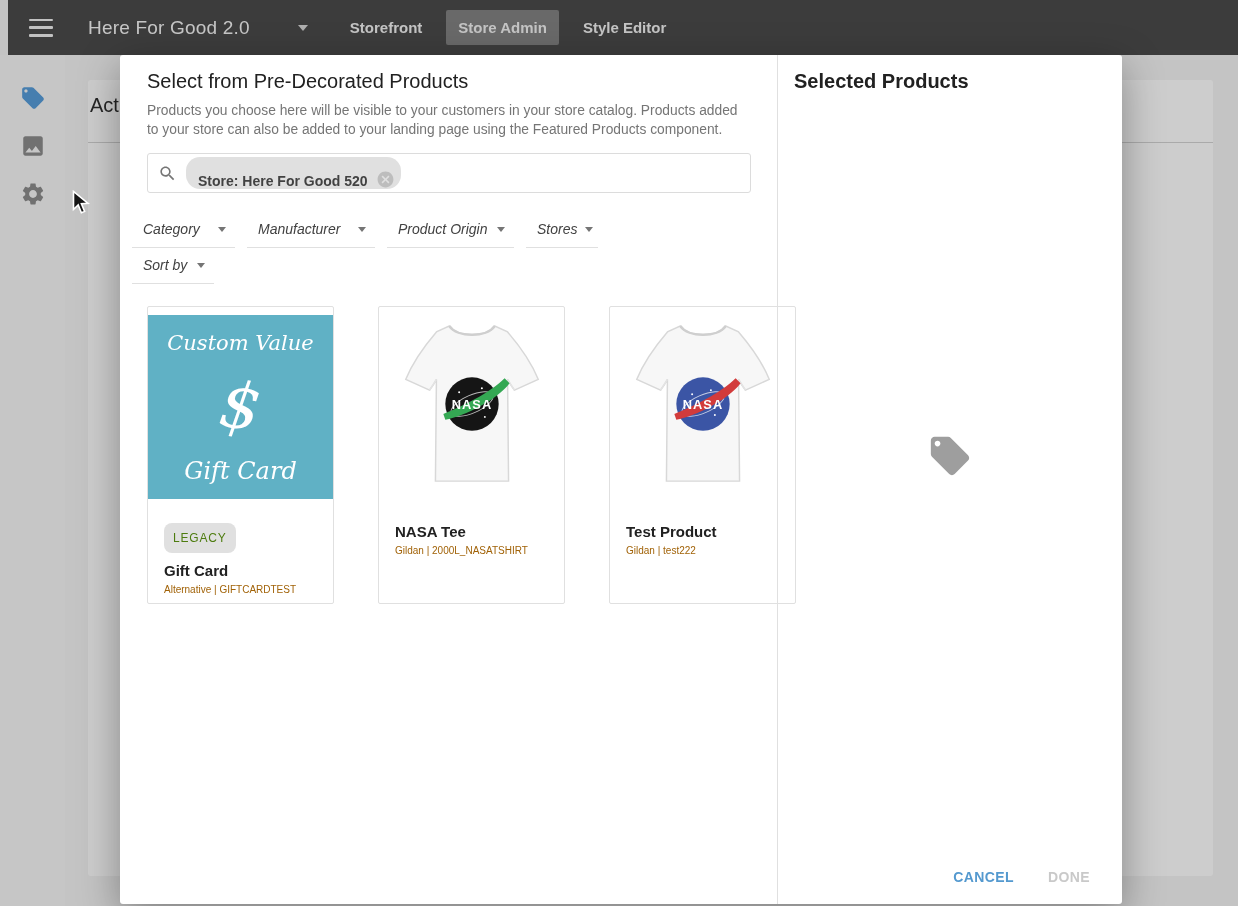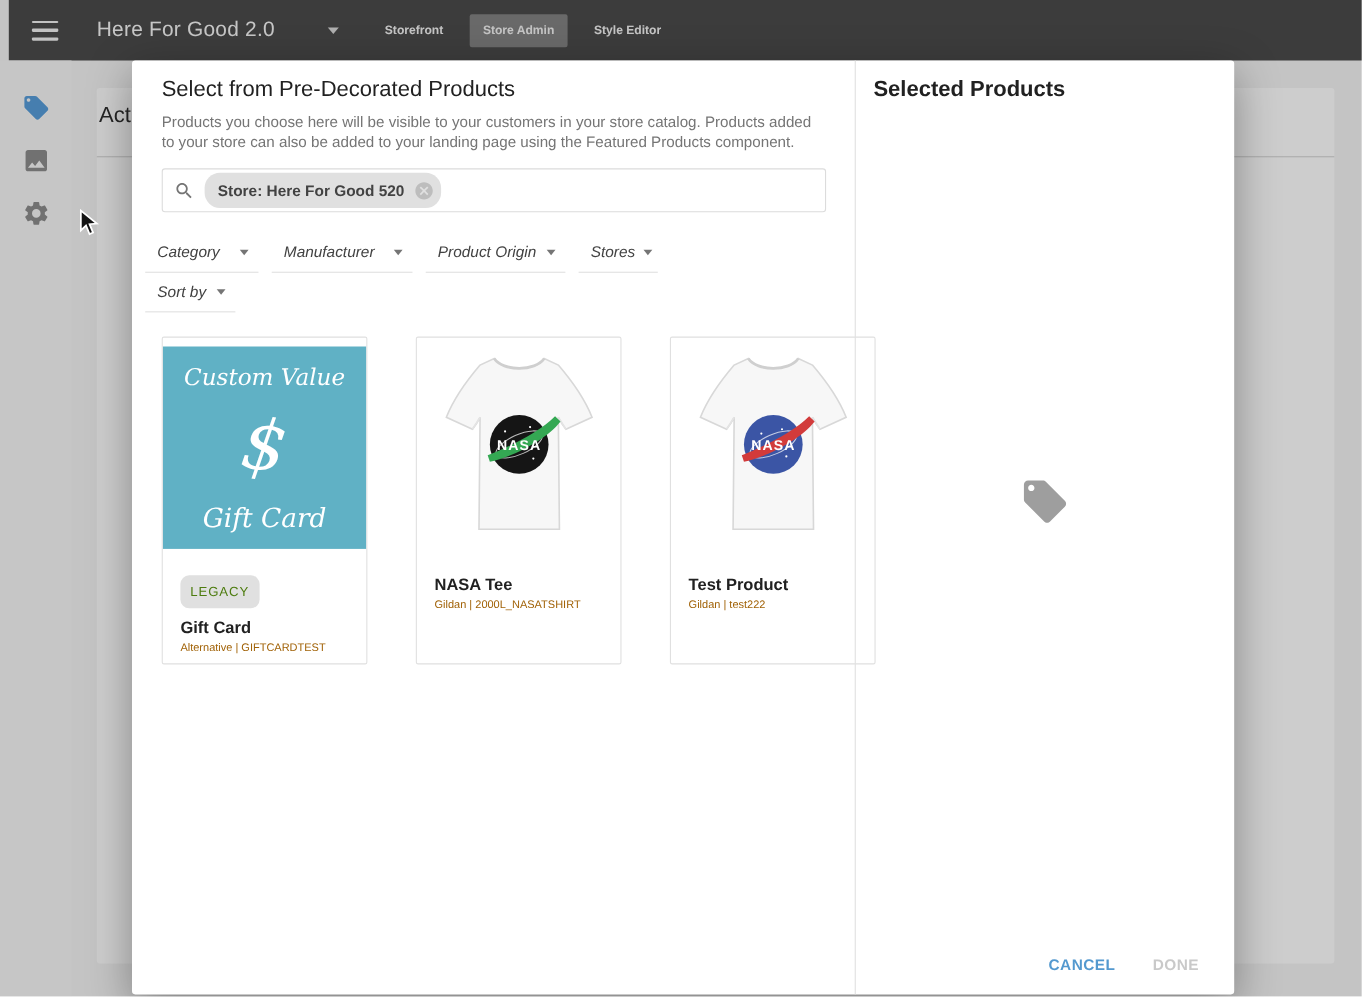--- a/index.html
+++ b/index.html
@@ -15,42 +15,42 @@
   body{font-family:"Liberation Sans",sans-serif;background:#f0f0f0;position:relative;}
 
   
   .app{position:absolute;inset:0;z-index:0;}
   .topbar{position:absolute;top:0;left:8px;right:0;height:55px;background:#4a4a4a;display:flex;align-items:center;}
   .hamburger{width:24px;height:18px;margin-left:21px;display:flex;flex-direction:column;justify-content:space-between;cursor:pointer;}
   .hamburger span{display:block;height:2.5px;background:#ededed;border-radius:1px;}
   .store-title{color:#f2f2f2;font-size:19px;margin-left:35px;letter-spacing:.2px;}
   .title-caret{width:0;height:0;border-left:5px solid transparent;border-right:5px solid transparent;border-top:6px solid #d6d6d6;margin-left:48px;}
   .toptabs{display:flex;align-items:center;margin-left:30px;gap:12px;}
-  .toptab{color:#f0f0f0;font-size:11px;font-weight:700;padding:9px 12px;border-radius:2px;cursor:pointer;text-align:right;}
+  .toptab{color:#f0f0f0;font-size:15px;font-weight:700;padding:9px 12px;border-radius:2px;cursor:pointer;text-align:right;}
   .toptab.active{background:#808080;}
   .sidebar{position:absolute;top:55px;left:0;bottom:0;width:65px;background:#f2f2f2;display:flex;flex-direction:column;align-items:center;padding-top:30px;gap:22px;}
   .side-icon{width:26px;height:26px;cursor:pointer;}
   .bg-card{position:absolute;top:80px;left:88px;width:1125px;bottom:30px;background:#fbfbfb;border-radius:3px;}
   .bg-heading{position:absolute;top:14px;left:2px;font-size:20px;color:#2e2e2e;white-space:nowrap;}
   .bg-rule{position:absolute;top:62px;left:0;right:0;height:1px;background:#d0d0d0;}
 
   
   .backdrop{position:absolute;inset:0;background:rgba(0,0,0,0.18);z-index:5;}
   .cursor{position:absolute;left:72px;top:190px;z-index:50;pointer-events:none;}
 
   
   .modal{position:absolute;left:120px;top:55px;width:1002px;height:849px;background:#fff;border-radius:3px;
          box-shadow:0 12px 40px rgba(0,0,0,.35);z-index:10;}
   .pane-left{position:absolute;left:0;top:0;width:657px;height:100%;}
   .modal-title{position:absolute;left:27px;top:15px;font-size:20px;font-weight:400;color:#212121;}
   .modal-desc{position:absolute;left:27px;top:46px;width:604px;font-size:13.8px;line-height:19px;color:#757575;}
 
   .search-box{position:absolute;left:27px;top:98px;width:604px;height:40px;border:1px solid #dcdcdc;border-radius:3px;
               display:flex;align-items:center;padding:0 10px;gap:9px;cursor:text;}
-  .chip{display:flex;align-items:center;gap:8px;background:#e0e0e0;border-radius:14px;height:32px;padding:0 6px 0 12px;}
+  .chip{display:flex;align-items:flex-end;gap:8px;background:#e0e0e0;border-radius:14px;height:32px;padding:0 6px 0 12px;}
   .chip-label{font-size:14px;color:#424242;font-weight:700;white-space:nowrap;}
   .chip-x{width:19px;height:19px;cursor:pointer;display:block;}
 
   .filters-row{position:absolute;left:12px;display:flex;gap:12px;font-style:italic;}
   .filters-row.r1{top:166px;}
   .filters-row.r2{top:202px;}
   .filter{display:flex;align-items:center;justify-content:space-between;border-bottom:1px solid #e0e0e0;
           padding:0 9px 10px 11px;cursor:pointer;}
   .filter-label{font-size:14px;color:#424242;}
   .caret{width:0;height:0;border-left:4.5px solid transparent;border-right:4.5px solid transparent;border-top:5.5px solid #757575;margin-left:8px;}

